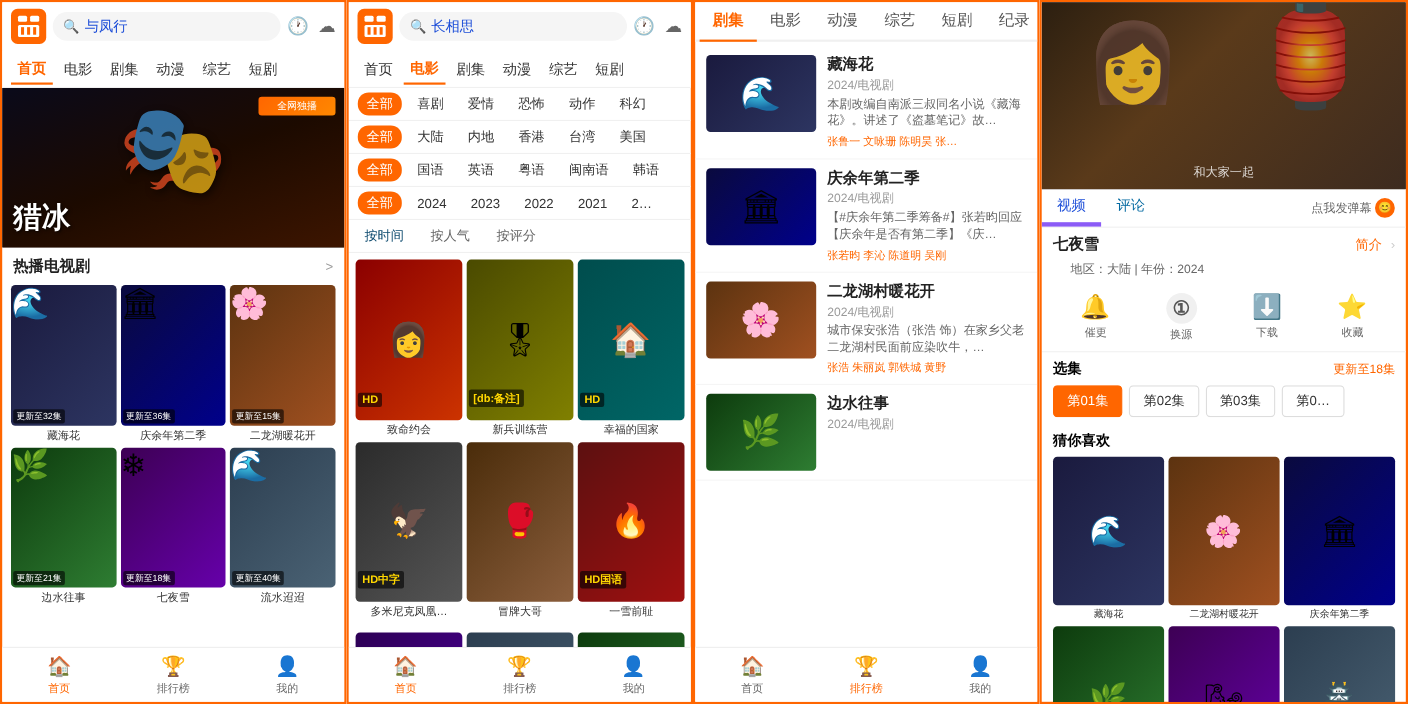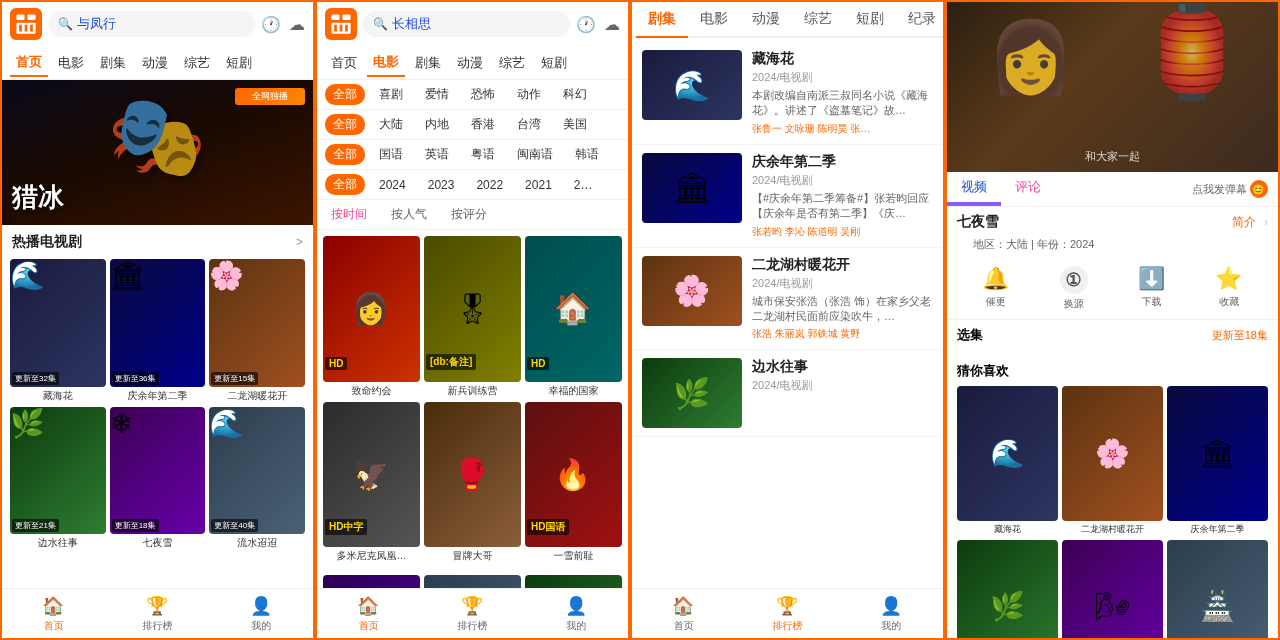--- a/index.html
+++ b/index.html
@@ -234,21 +234,21 @@
       gap: 16px;
       padding: 4px 10px;
       border-bottom: 1px solid #f0f0f0;
     }
     .sort-btn {
       font-size: 12px;
       color: #666;
       cursor: pointer;
       padding: 2px 4px;
     }
-    .sort-btn.active { color: #ec4899; }
+    .sort-btn.active { color: #0c4a6e; }
 
     
     .movie-grid {
       display: grid;
       grid-template-columns: repeat(3, 1fr);
       gap: 4px;
       padding: 6px 6px;
     }
     .movie-item {
       position: relative;
@@ -476,21 +476,21 @@
       position: relative;
     }
 
     .comment-tab-bar {
       display: flex;
       border-bottom: 1px solid #f0f0f0;
     }
     .comment-tab {
       padding: 6px 14px;
       font-size: 13px;
-      color: #ec4899;
+      color: #0369a1;
       cursor: pointer;
     }
     .comment-tab.active {
       color: #1d4ed8;
       border-bottom: 4px solid #8b5cf6;
     }
     .danmu-btn {
       margin-left: auto;
       padding: 4px 10px;
       font-size: 11px;
@@ -893,20 +893,26 @@
         <span class="action-icon">⭐</span>
         <span class="action-label">收藏</span>
       </div>
     </div>
 
     <div class="episodes-section">
       <div class="episodes-header">
         <span class="episodes-title">选集</span>
         <span class="episodes-more">更新至18集</span>
       </div>
+      <div class="episode-list">
+        <button class="episode-btn active">第01集</button>
+        <button class="episode-btn">第02集</button>
+        <button class="episode-btn">第03集</button>
+        <button class="episode-btn">第0…</button>
+      </div>
     </div>
 
     <div class="recommend-section">
       <div class="recommend-title">猜你喜欢</div>
       <div class="recommend-grid">
         <div class="recommend-item">
           <div class="recommend-thumb bg-dark-blue">
               <span style="font-size:28px">🌊</span>
             </div>
           <div class="recommend-label">藏海花</div>

